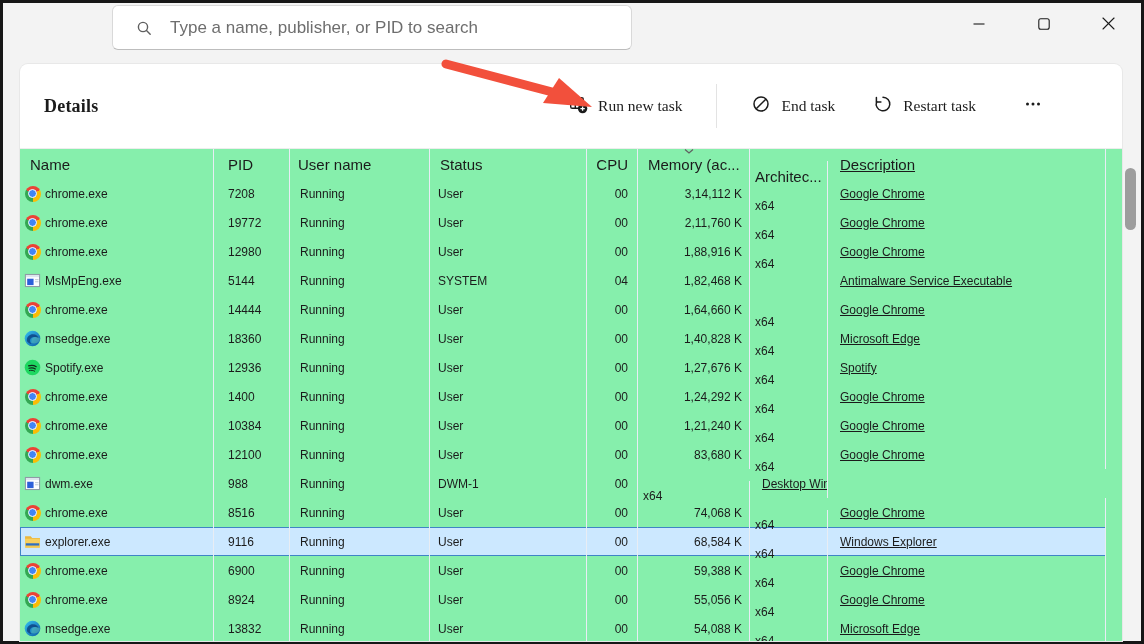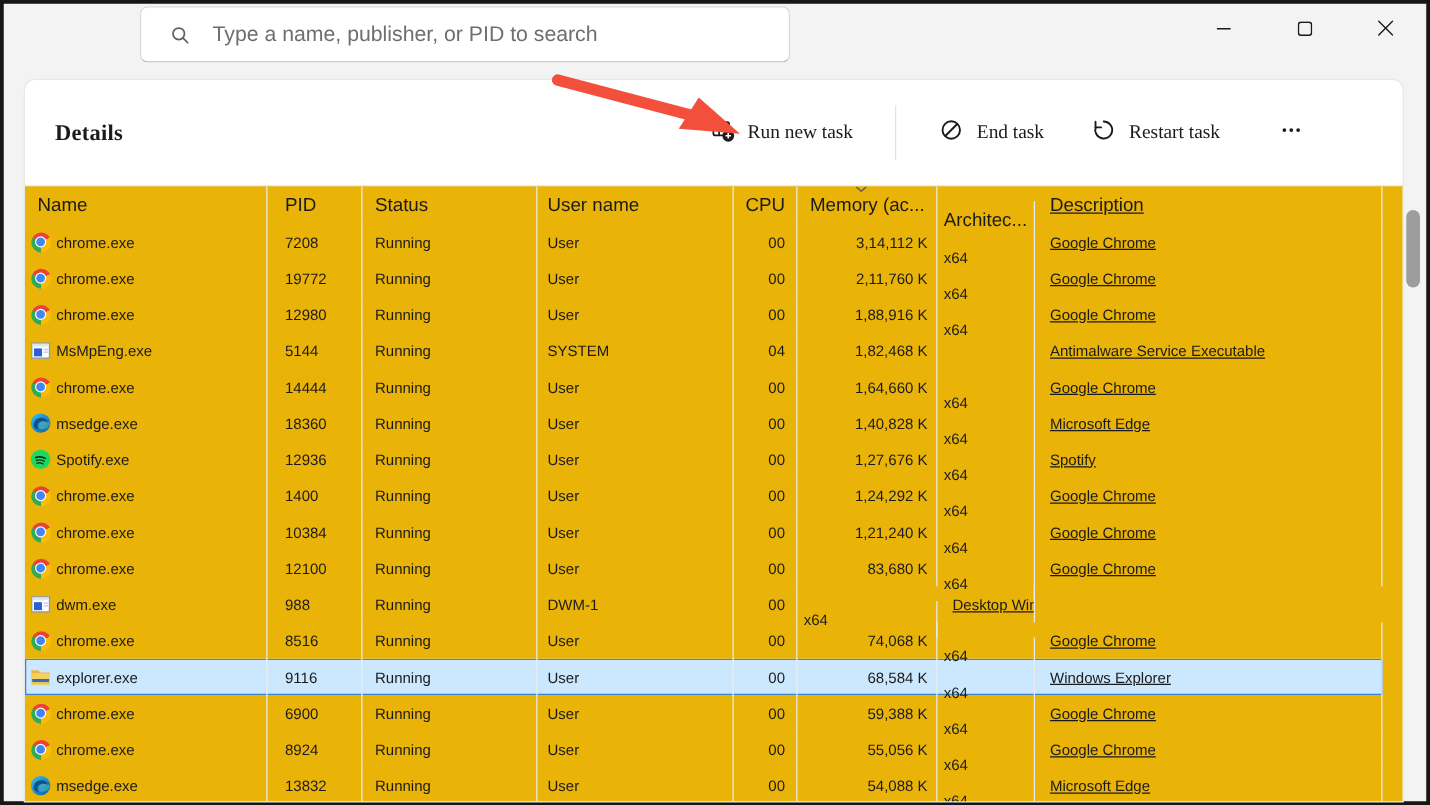--- a/index.html
+++ b/index.html
@@ -34,21 +34,21 @@
   .tb-group{margin-left:auto;display:flex;align-items:center;gap:14px;}
   .tb-btn{
     display:flex;align-items:center;gap:10px;font-size:15.5px;padding:9px 12px;border-radius:5px;
     background:transparent;border:none;font-family:inherit;color:#1b1b1b;cursor:default;
   }
   .tb-divider{width:1px;height:44px;background:#e3e3e3;margin:0 8px;}
   .tb-more{margin-left:14px;margin-right:28px;padding:9px 8px;}
   
   .table{
     position:absolute;left:0;right:0;top:84px;bottom:0;border-top:1px solid #ededed;
-    padding-right:16px;box-sizing:border-box;overflow:hidden;background:#eab308;
+    padding-right:16px;box-sizing:border-box;overflow:hidden;background:#86efac;
   }
   .thead,.trow{
     display:grid;grid-template-columns:194px 76px 140px 157px 51px 112px 78px 1fr;
     align-items:center;
   }
   .thead{height:30px;font-size:15px;}
   .trow{height:29px;font-size:12px;}
   .cell{
     height:100%;display:flex;align-items:center;box-sizing:border-box;
     border-right:1px solid #e8edf4;white-space:nowrap;overflow:hidden;
@@ -154,25 +154,25 @@
     </div>
 
     <div class="table">
       <div class="thead">
         <div class="cell c-name">
             <span>Name</span>
           </div>
         <div class="cell c-pid">
             <span>PID</span>
           </div>
+        <div class="cell c-user">
+            <span>User name</span>
+          </div>
         <div class="cell c-status">
             <span>Status</span>
-          </div>
-        <div class="cell c-user">
-            <span>User name</span>
           </div>
         <div class="cell c-cpu">
             <span>CPU</span>
           </div>
         <div class="cell c-mem">
           <span class="sort-chev"><svg width="10" height="5" viewBox="0 0 10 5" fill="none" stroke="#606060" stroke-width="1.2">
                 <path d="M1 0.5 L5 4 L9 0.5"></path>
               </svg></span>
           <span>Memory (ac...</span>
         </div>

